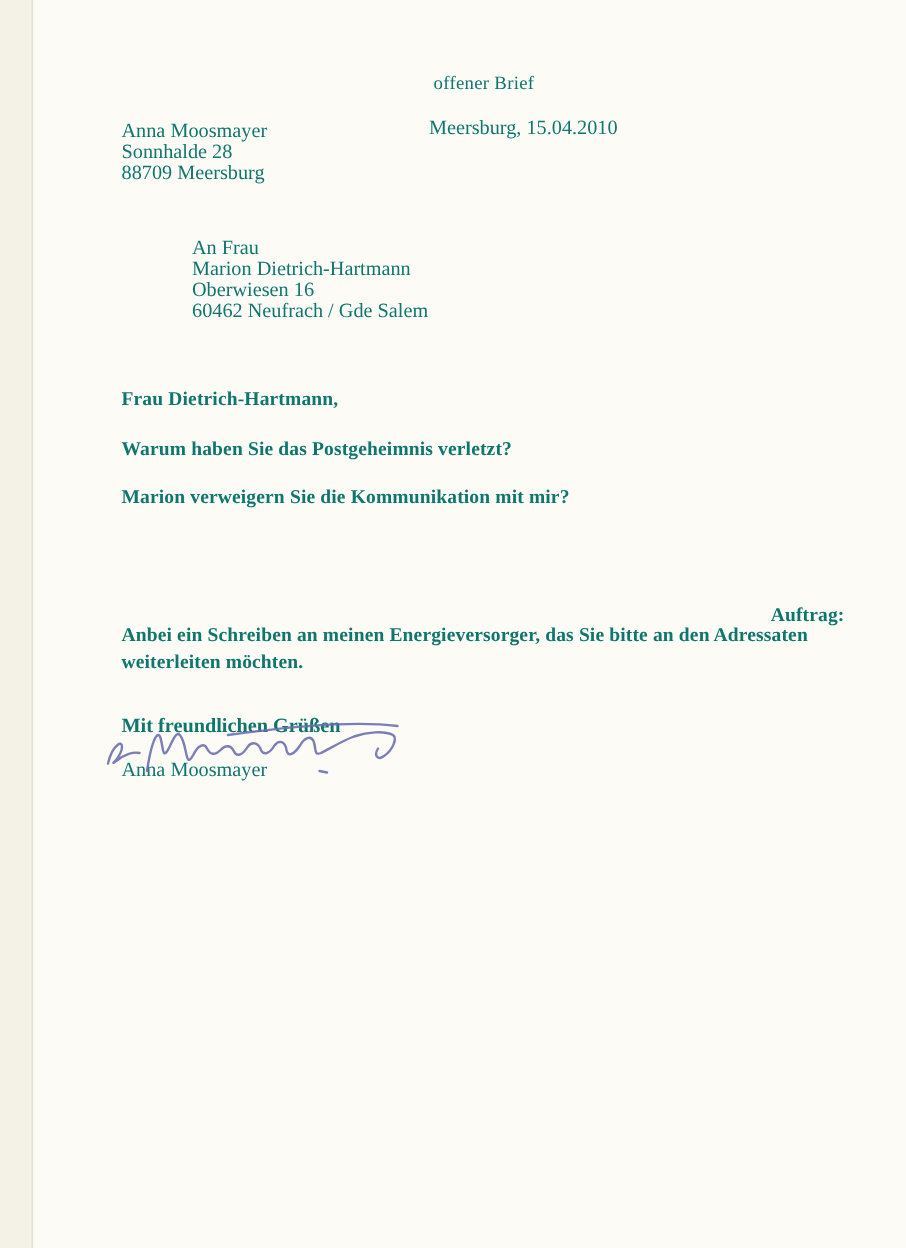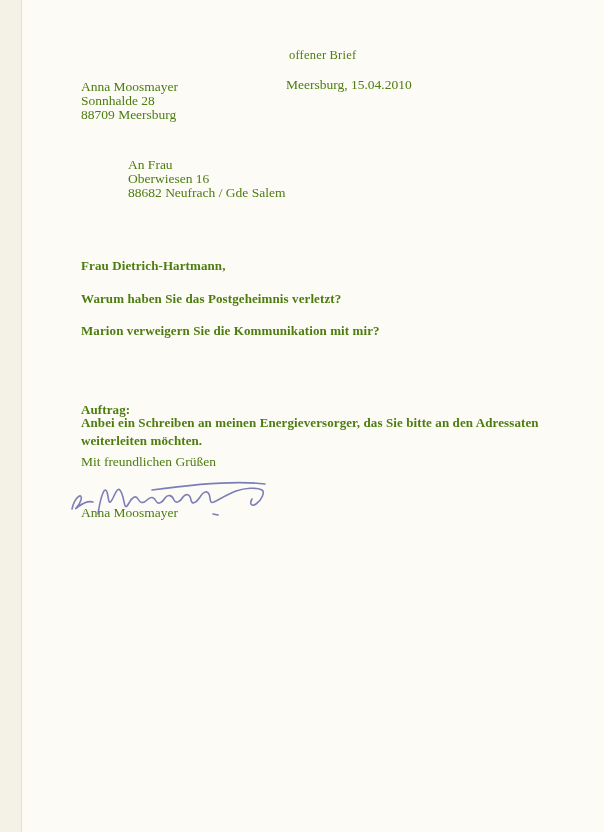--- a/index.html
+++ b/index.html
@@ -7,21 +7,21 @@
     padding: 0;
     background: #fcfbf6;
   }
   .page {
     position: relative;
     width: 604px;
     height: 832px;
     background: #fcfbf6;
     overflow: hidden;
     font-family: "Liberation Serif", serif;
-    color: #4d7c0f;
+    color: #0f766e;
   }
   .left-strip {
     position: absolute;
     left: 0;
     top: 0;
     width: 21px;
     height: 832px;
     background: #f4f1e7;
     border-right: 1px solid #e4e1d2;
   }
@@ -52,28 +52,28 @@
     width: 482px;
     font-size: 13px;
     font-weight: bold;
     line-height: 17.5px;
     letter-spacing: 0.1px;
   }
   .salutation { top: 257px; }
   .q1 { top: 290px; }
   .q2 { top: 322px; }
   .q3 { top: 354px; }
-  .heading { top: 401px; }
+  .heading { top: 401px; text-align: right; }
   .p-enclosure { top: 414px; }
   .closing {
     position: absolute;
     left: 81px;
-    top: 454px;
+    top: 476px;
     font-size: 13.5px;
-    font-weight: normal;
+    font-weight: bold;
   }
   .typed-name {
     position: absolute;
     left: 81px;
     top: 505px;
     font-size: 13.5px;
     font-weight: normal;
   }
   .signature-svg {
     position: absolute;
@@ -104,22 +104,23 @@
   <div class="dateline">Meersburg, 15.04.2010</div>
 
   <div class="addr addr-sender">
     <div>Anna Moosmayer</div>
     <div>Sonnhalde 28</div>
     <div>88709 Meersburg</div>
   </div>
 
   <div class="addr addr-recipient">
     <div>An Frau</div>
+    <div>Marion Dietrich-Hartmann</div>
     <div>Oberwiesen 16</div>
-    <div>88682 Neufrach / Gde Salem</div>
+    <div>60462 Neufrach / Gde Salem</div>
   </div>
 
   <div class="para salutation">Frau Dietrich-Hartmann,</div>
 
   <div class="para q1">Warum haben Sie das Postgeheimnis verletzt?</div>
 
   <div class="para q2">Marion verweigern Sie die Kommunikation mit mir?</div>
 
 
   <div class="para heading">Auftrag:</div>

